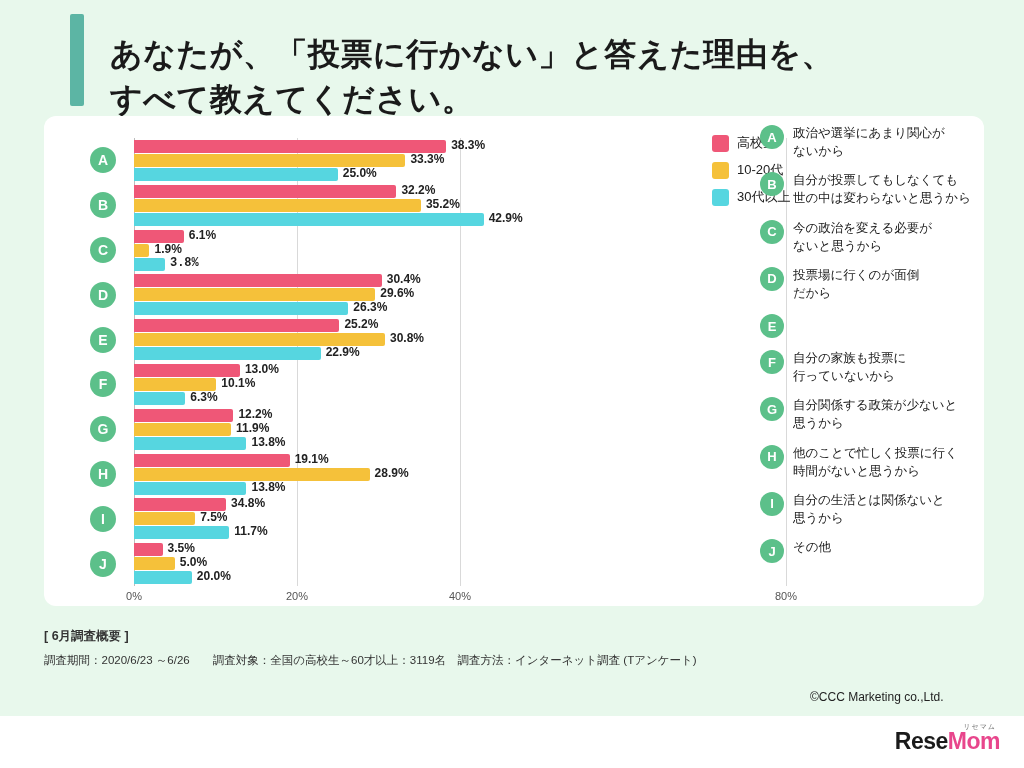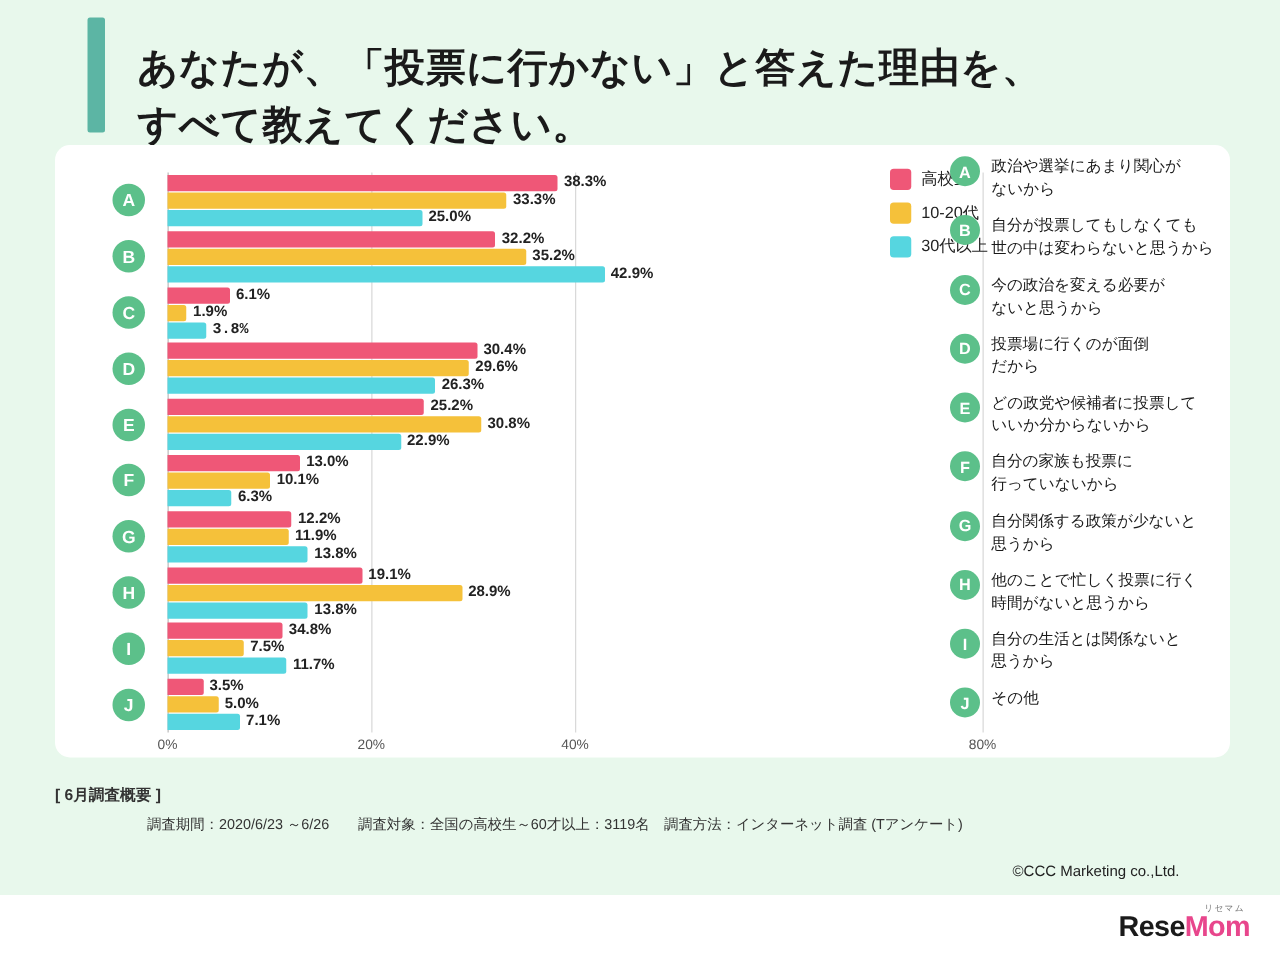--- a/index.html
+++ b/index.html
@@ -88,21 +88,21 @@
     margin-top:1px;
   }
   .key-text{
     font-size:12.5px;color:#1a1a1a;line-height:1.45;
   }
   
   .footnote{
     position:absolute;left:44px;top:628px;width:800px;color:#333;
   }
   .foot-title{font-size:12.5px;font-weight:bold;margin-bottom:6px;}
-  .foot-line{font-size:11.5px;line-height:1.6;text-align:center;}
+  .foot-line{font-size:11.5px;line-height:1.6;}
   .copyright{
     position:absolute;left:810px;top:690px;font-size:12px;color:#222;
   }
   
   .brandbar{
     position:absolute;left:0;top:716px;width:1024px;height:52px;
     background:#ffffff;
   }
   .brand{
     position:absolute;right:24px;top:728px;
@@ -278,21 +278,21 @@
             <div class="bar-row" style="top: 0px;">
               <div class="bar" style="width: 28.525px; background: rgb(239, 87, 119);"></div>
               <div class="bar-val" style="left: 33.525px;">3.5%</div>
             </div>
             <div class="bar-row" style="top: 14px;">
               <div class="bar" style="width: 40.75px; background: rgb(245, 193, 58);"></div>
               <div class="bar-val" style="left: 45.75px;">5.0%</div>
             </div>
             <div class="bar-row" style="top: 28px;">
               <div class="bar" style="width: 57.865px; background: rgb(86, 214, 224);"></div>
-              <div class="bar-val" style="left: 62.865px;">7.1%</div>
+              <div class="bar-val" style="left: 62.865px;">20.0%</div>
             </div>
           </div>
         </div>
     </div>
     <div class="legend" id="legend">
         <div class="legend-item">
           <div class="legend-swatch" style="background: rgb(239, 87, 119);"></div>
           <div class="legend-text">高校生</div>
         </div>
         <div class="legend-item">
@@ -330,24 +330,20 @@
       </div>
       <div class="key-item">
         <div class="key-badge">D</div>
         <div class="key-text">
           <div>投票場に行くのが面倒</div>
           <div>だから</div>
         </div>
       </div>
       <div class="key-item">
         <div class="key-badge">E</div>
-        <div class="key-text">
-          <div>どの政党や候補者に投票して</div>
-          <div>いいか分からないから</div>
-        </div>
       </div>
       <div class="key-item">
         <div class="key-badge">F</div>
         <div class="key-text">
           <div>自分の家族も投票に</div>
           <div>行っていないから</div>
         </div>
       </div>
       <div class="key-item">
         <div class="key-badge">G</div>

